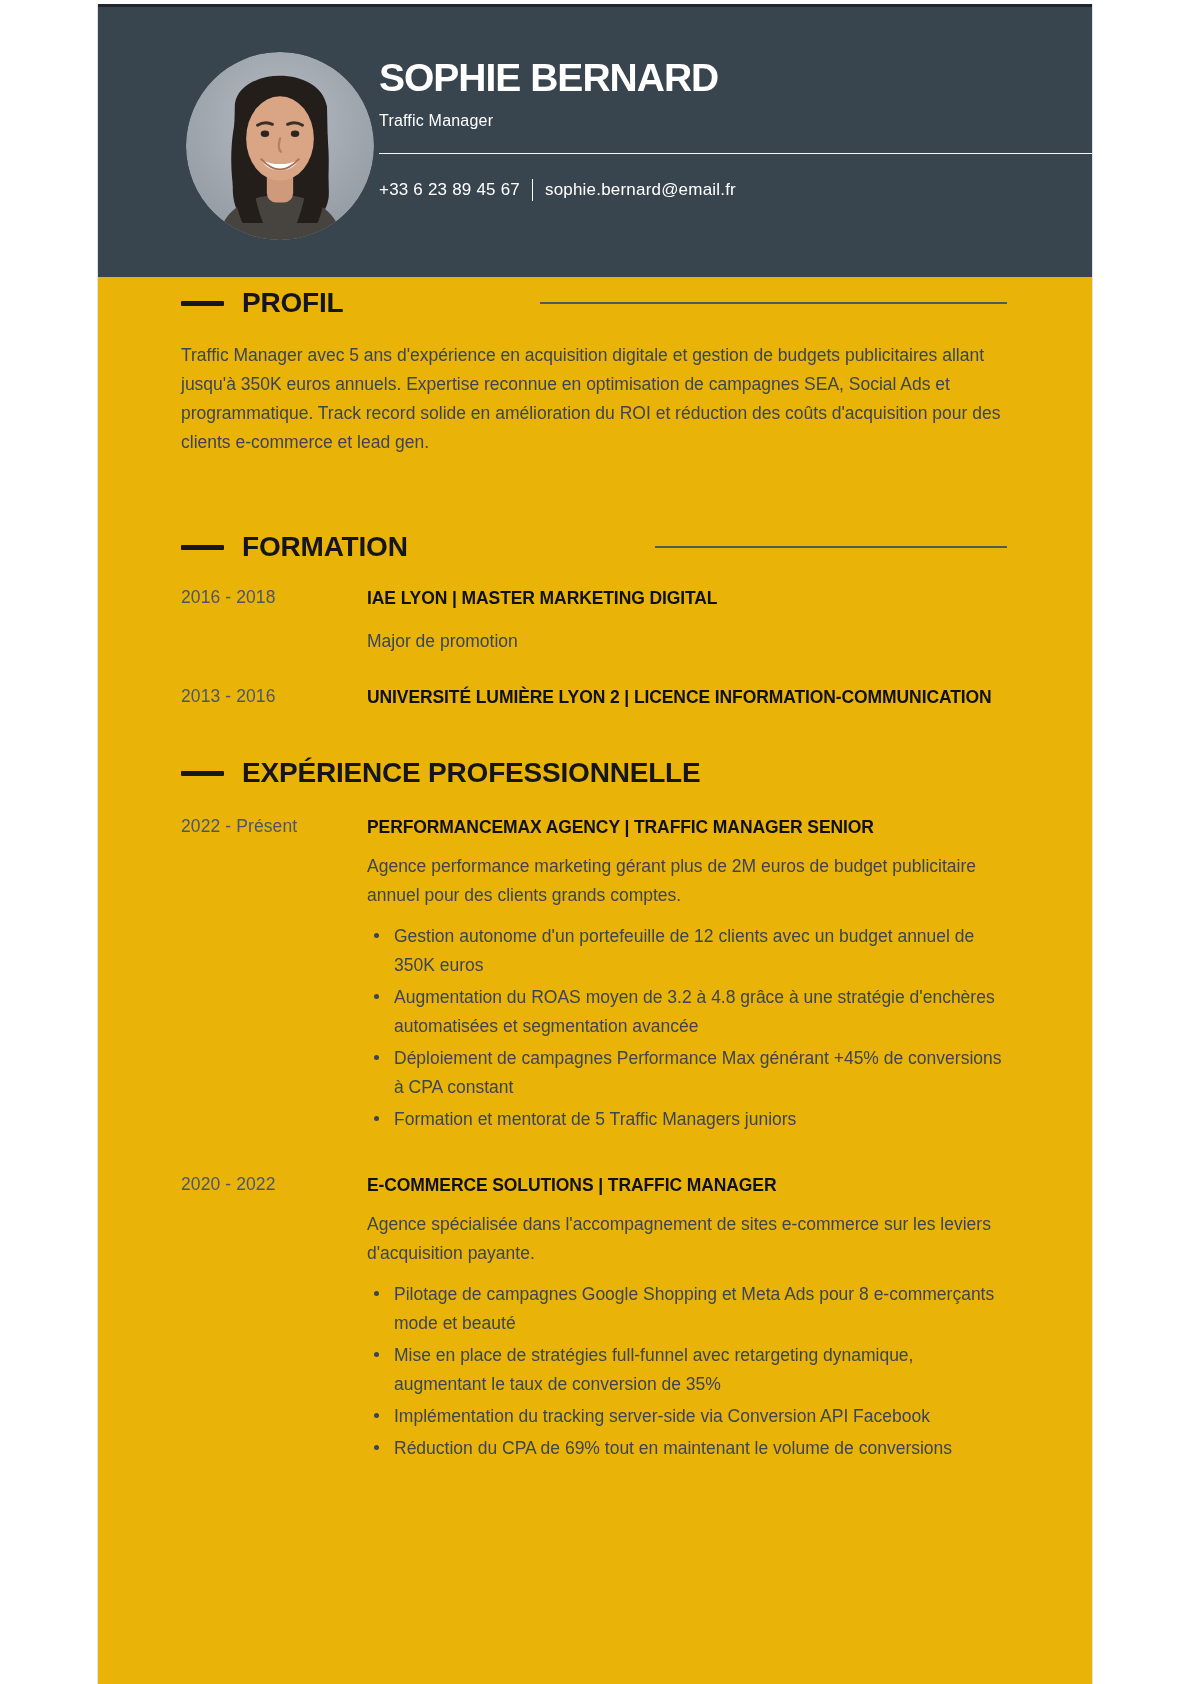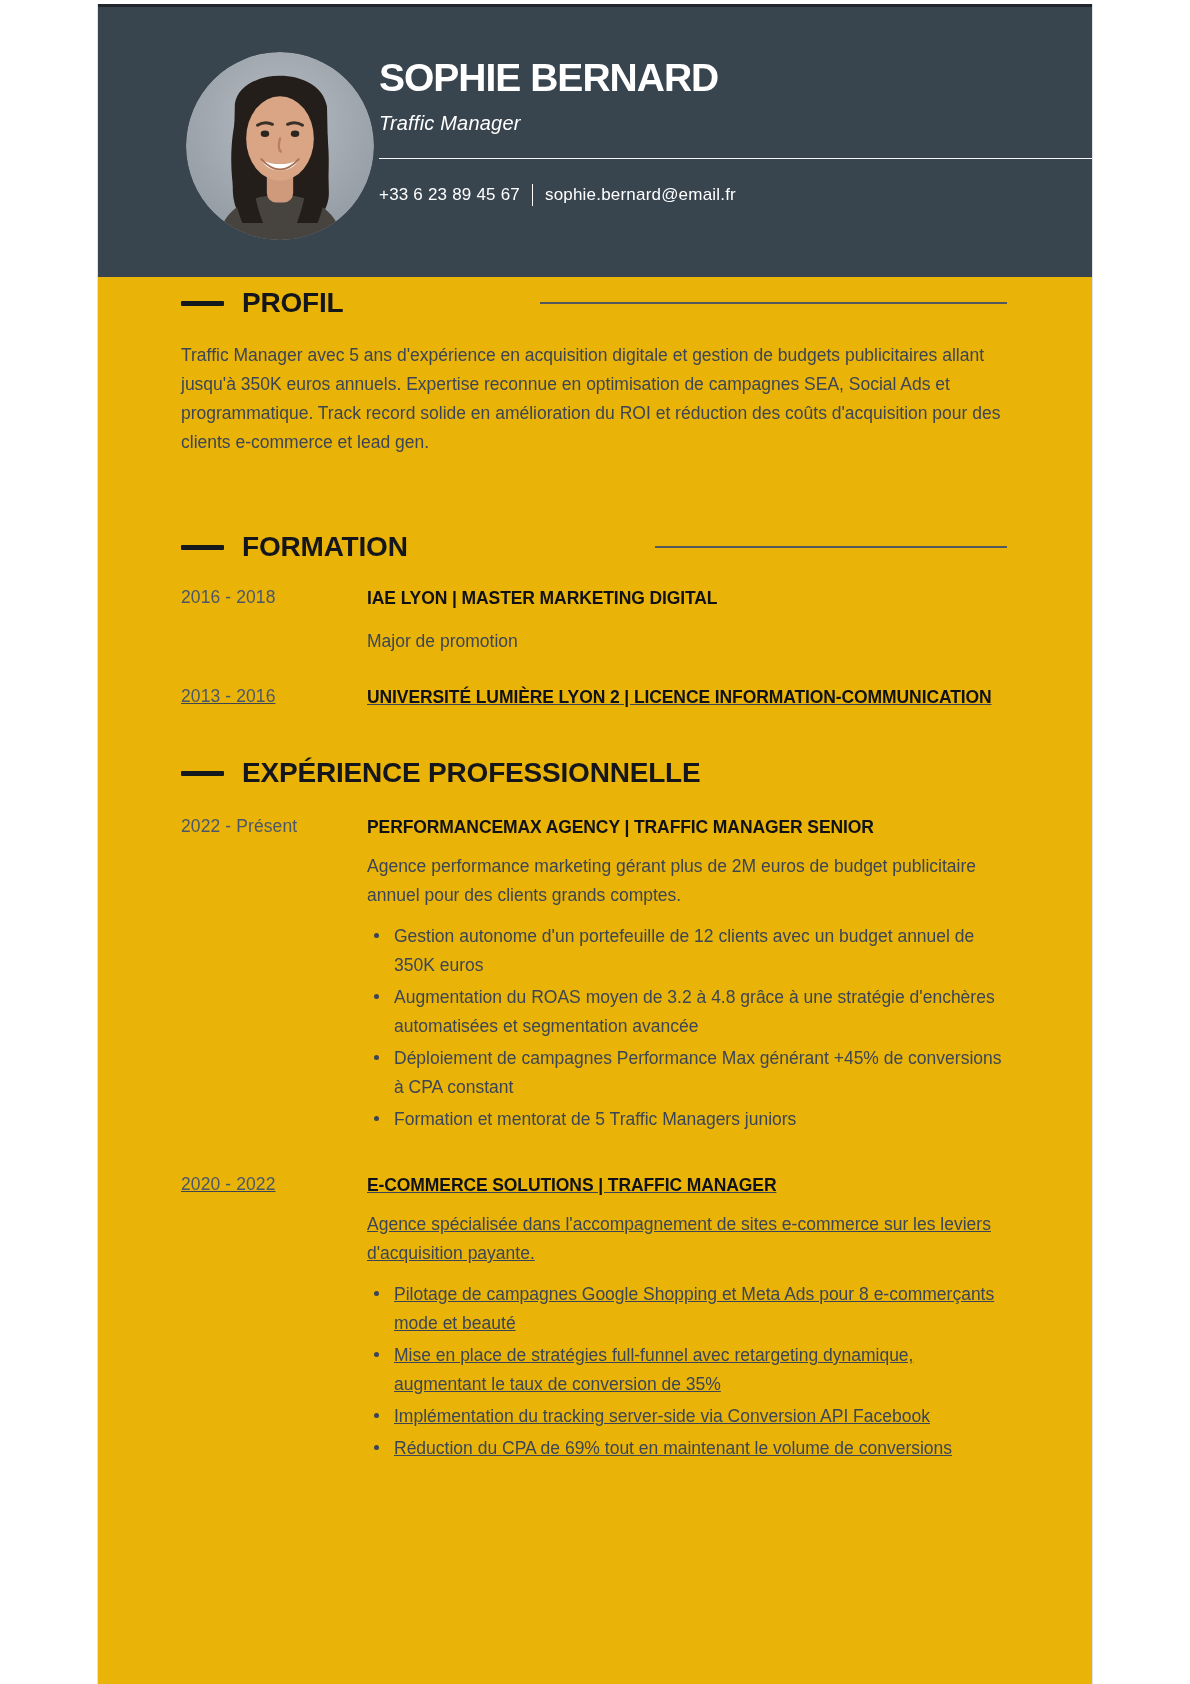--- a/index.html
+++ b/index.html
@@ -39,21 +39,21 @@
     position:absolute;left:88px;top:45px;
     width:188px;height:188px;border-radius:50%;
     overflow:hidden;
   }
   .avatar svg{display:block;width:100%;height:100%;}
   .header-content{padding:50px 85px 0 281px;}
   .name{
     font-size:39px;font-weight:700;line-height:1.08;
     letter-spacing:-1px;color:var(--white,#fff);
   }
-  .role{margin-top:13px;font-size:20px;font-weight:400;letter-spacing:.2px;font-style:italic;}
+  .role{margin-top:13px;font-size:16px;font-weight:400;letter-spacing:.2px;}
   .header-rule{margin-top:23px;width:768px;border-top:1px solid rgba(255,255,255,.95);}
   .contact{margin-top:25px;font-size:17px;letter-spacing:.2px;display:flex;align-items:center;}
   .contact-sep{
     display:inline-block;width:0;height:22px;
     border-left:1.5px solid #fff;margin:0 12px;
   }
 
   
   .body{padding:14px 85px 0 83px;color:var(--text,#3B4555);}
   .section-head{display:flex;align-items:center;}
@@ -65,21 +65,21 @@
   .head-rule{flex:1;height:0;border-top:2px solid var(--rule,#53575E);}
   .sec-profil .head-rule{margin-left:197px;}
   .sec-formation .head-rule{margin-left:247px;}
   .sec-experience .head-rule{margin-left:597px;margin-right:-62px;}
 
   .para{margin-top:26px;font-size:17.5px;line-height:29px;max-width:950px;}
 
   .sec-formation{margin-top:78px;}
   .entries{margin-top:27px;}
   .entry{display:flex;}
-  .entry + .entry{margin-top:32px;text-decoration:underline;}
+  .entry + .entry{margin-top:32px;}
   .period{
     width:186px;flex-shrink:0;
     font-size:17.5px;color:var(--muted-date,#4B5768);
     padding-top:1px;letter-spacing:.1px;
   }
   .content{flex:1;min-width:0;}
   .entry-title{
     font-size:17.5px;font-weight:700;letter-spacing:-.1px;
     color:#0F1116;line-height:24px;
   }

